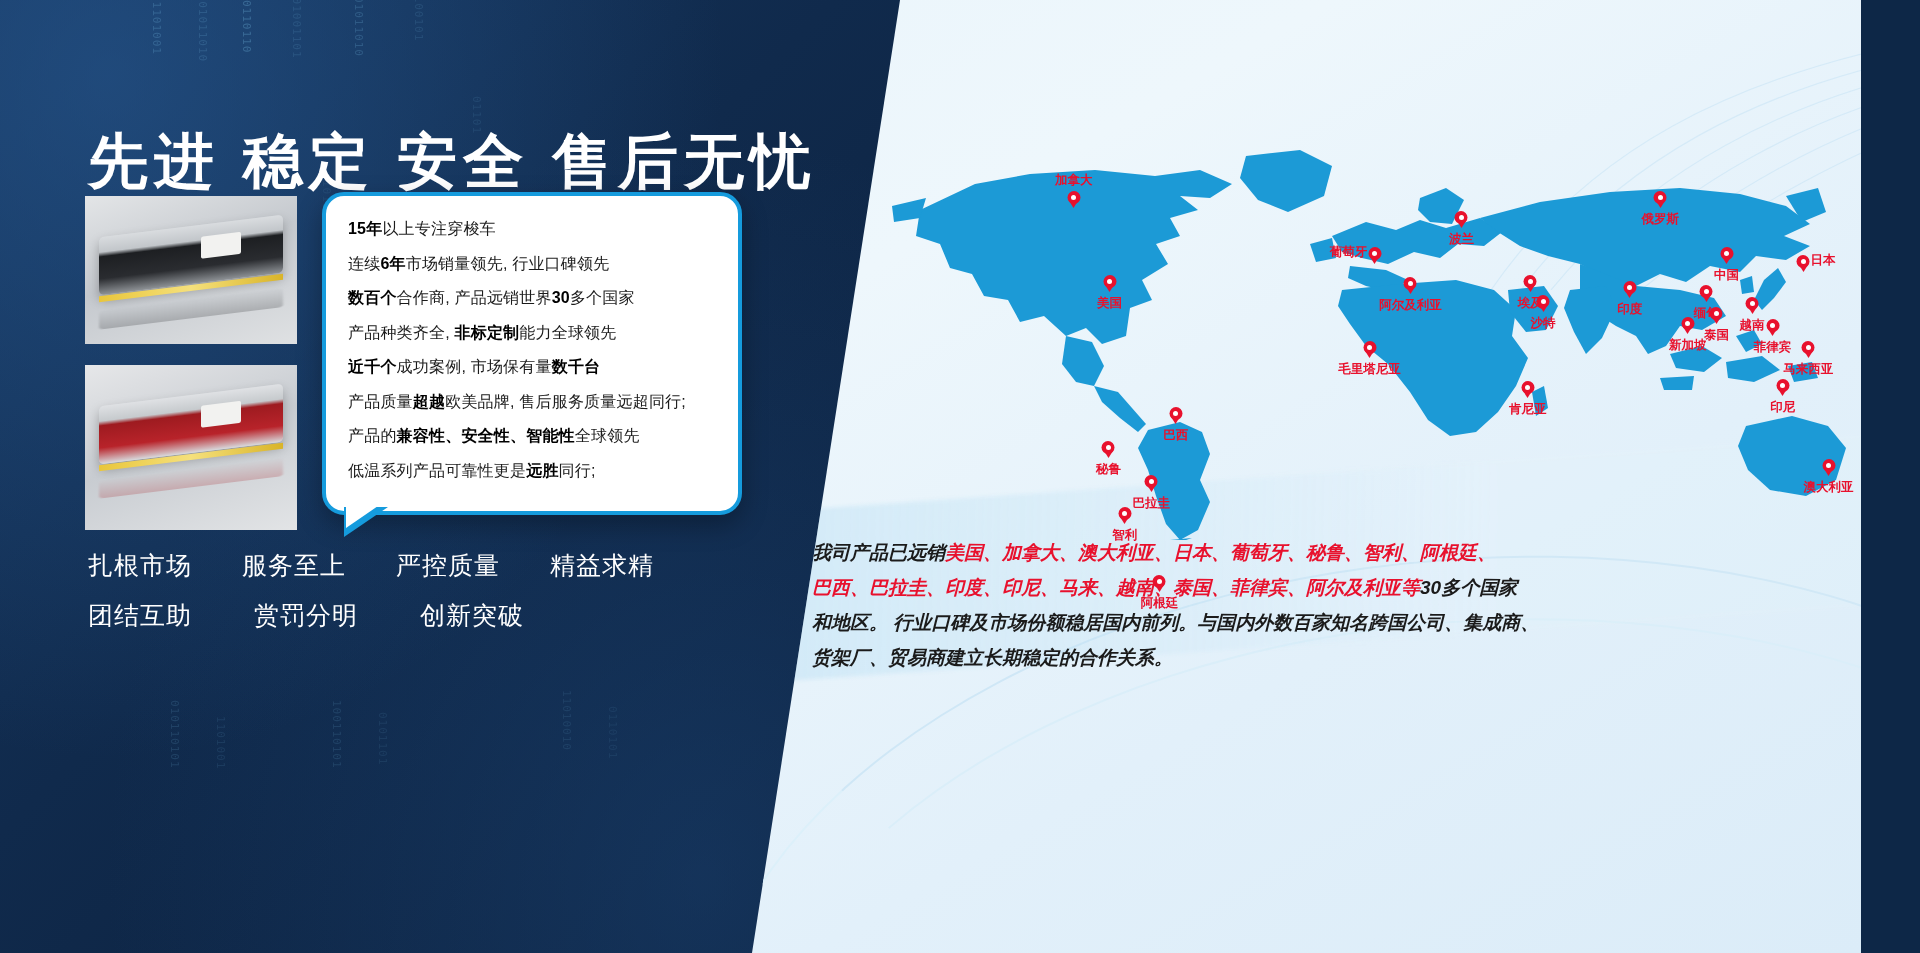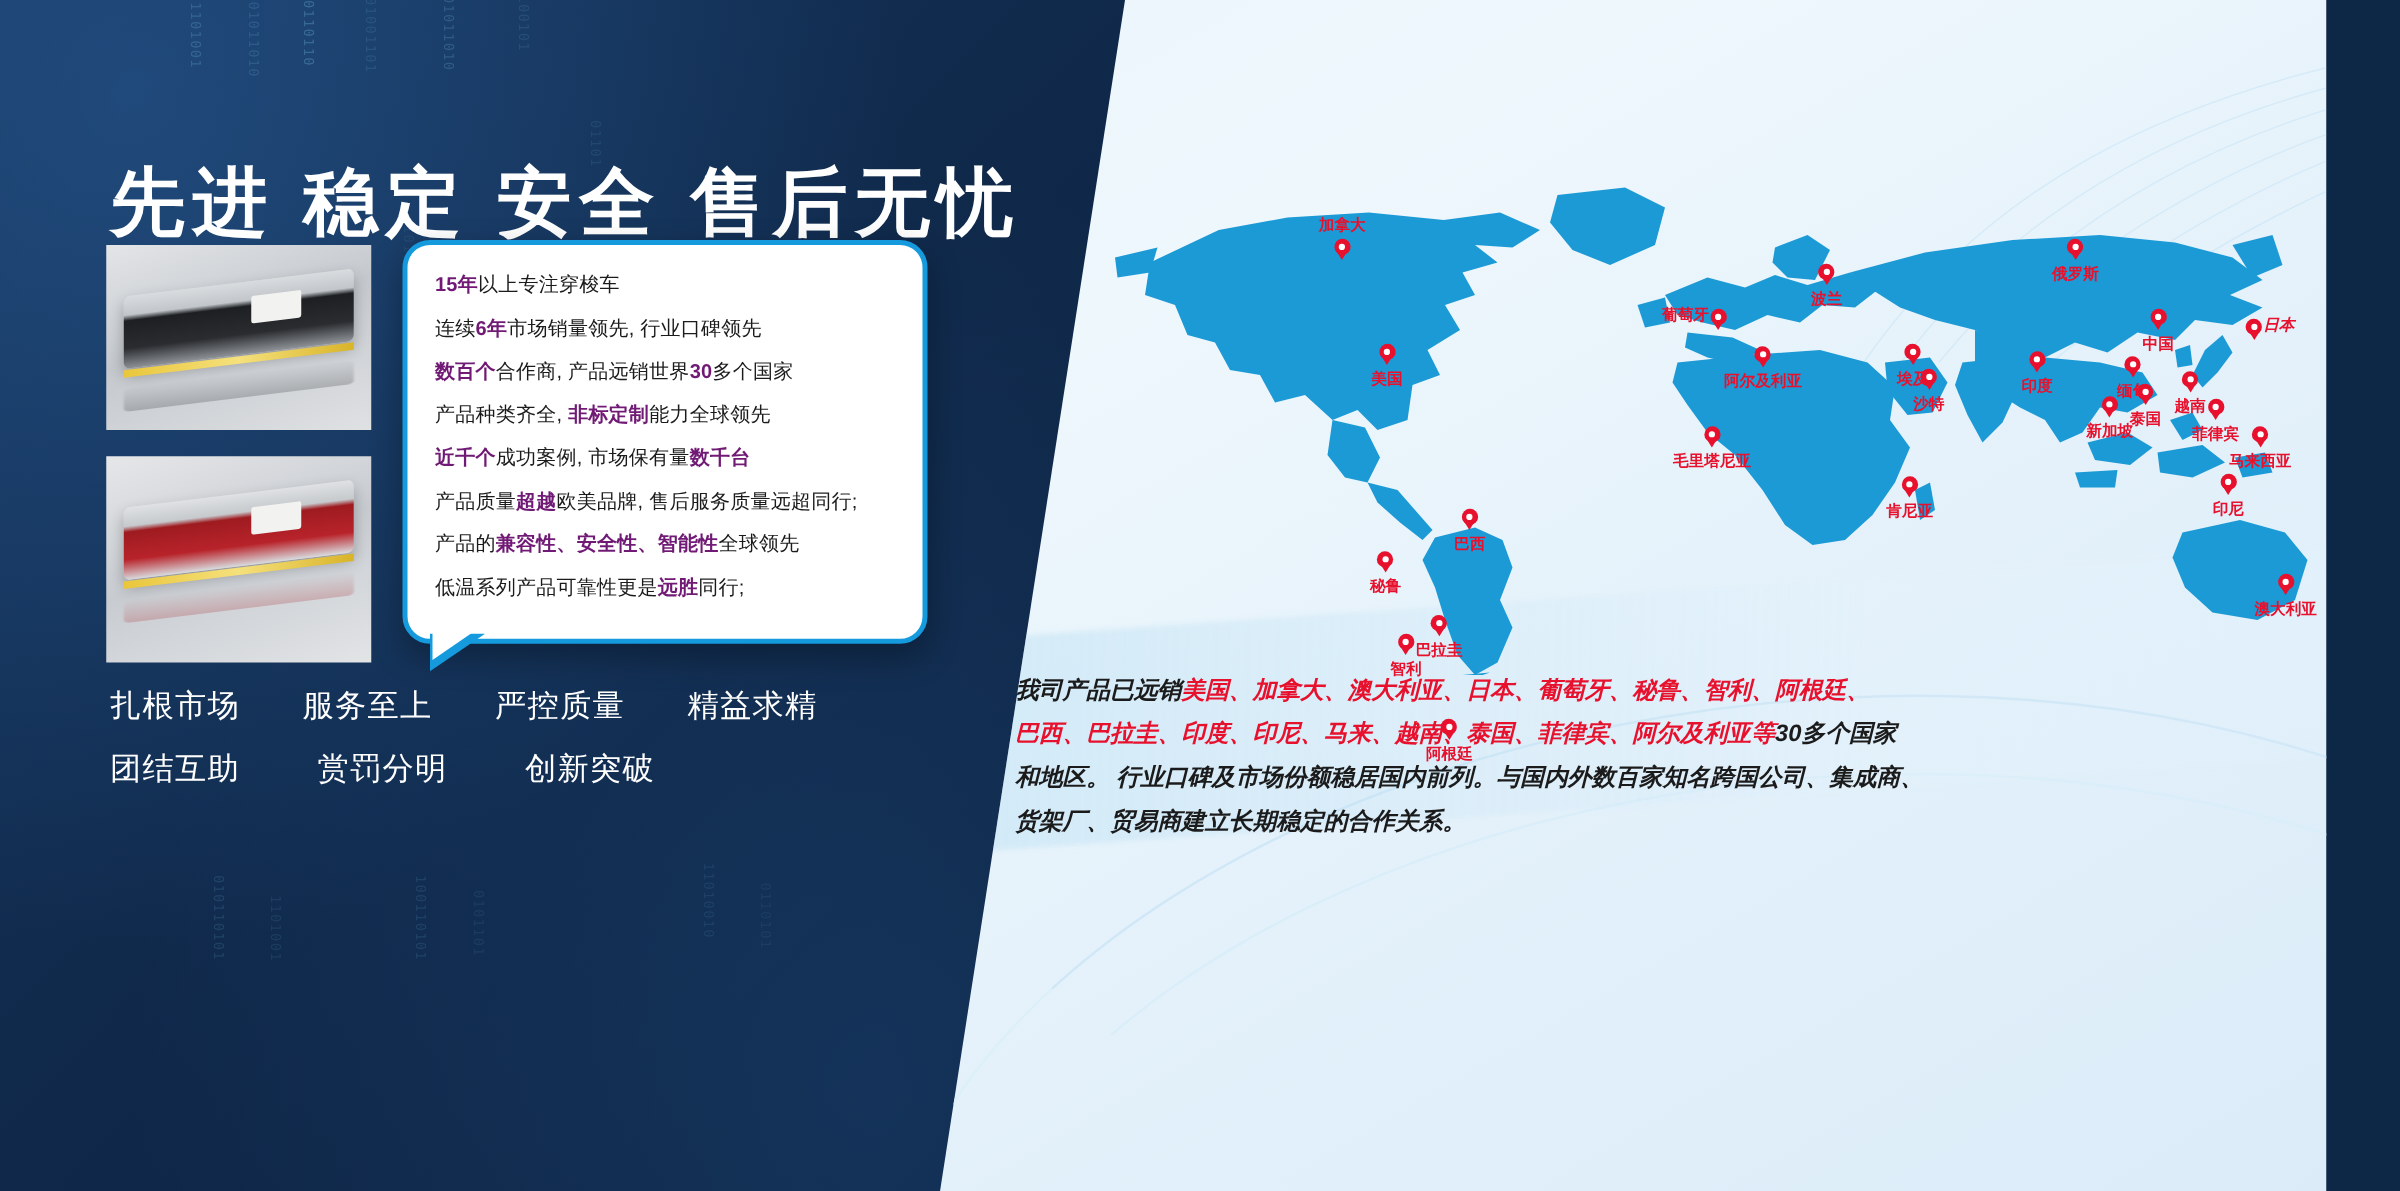--- a/index.html
+++ b/index.html
@@ -73,21 +73,21 @@
     border-top:30px solid #159bdd;
   }
   .info-box .tail-in{
     position:absolute;left:20px;bottom:-17px;width:0;height:0;
     border-right:32px solid transparent;border-top:22px solid #ffffff;
   }
   .info-list{position:absolute;left:22px;top:16px;right:14px;}
   .info-line{
     font-size:16px;line-height:34.5px;color:#1b1b1b;white-space:nowrap;letter-spacing:.2px;
   }
-  .hl{color:#701a75;font-weight:700;}
+  .hl{color:#000000;font-weight:700;}
 
   
   .slogans{position:absolute;left:88px;top:540px;width:600px;}
   .slogan-row{display:flex;gap:16px;}
   .slogan{
     width:150px;font-size:25px;color:#ffffff;line-height:50px;letter-spacing:1px;white-space:nowrap;
   }
 
   
   .right-panel{
@@ -114,21 +114,21 @@
   .pin{position:absolute;transform:translate(-50%,-100%);}
   .pin .dot{width:13px;height:13px;border-radius:50% 50% 50% 50%;background:#e8112d;margin:0 auto;position:relative;}
   .pin .dot:after{content:"";position:absolute;left:50%;top:9px;transform:translateX(-50%);
     width:0;height:0;border-left:5px solid transparent;border-right:5px solid transparent;border-top:8px solid #e8112d;}
   .pin .dot:before{content:"";position:absolute;left:50%;top:3.5px;transform:translateX(-50%);
     width:5px;height:5px;border-radius:50%;background:#ffffff;}
   .pin .pname{position:absolute;left:50%;transform:translateX(-50%);top:-19px;
     font-size:12.5px;font-weight:700;color:#e8112d;white-space:nowrap;}
   .pin.below .pname{top:auto;bottom:-24px;}
   .pin.left .pname{left:auto;right:14px;transform:none;top:-3px;}
-  .pin.right .pname{left:14px;transform:none;top:-3px;font-style:italic;}
+  .pin.right .pname{left:14px;transform:none;top:-3px;}
 
   
   .blurb{
     position:absolute;left:812px;top:535px;width:1070px;
     font-size:19px;line-height:35px;color:#1b1b1b;font-weight:700;font-style:italic;
   }
   .blurb .rd{color:#e8112d;}
 </style>
 </head>
 <body>
@@ -288,21 +288,21 @@
             <div class="pname">美国</div>
           </div>
           <div class="pin below" style="left: 29%; top: 70%;">
             <div class="dot"></div>
             <div class="pname">巴西</div>
           </div>
           <div class="pin below" style="left: 22.4%; top: 78.5%;">
             <div class="dot"></div>
             <div class="pname">秘鲁</div>
           </div>
-          <div class="pin below" style="left: 26.6%; top: 87%; margin-top: 17px;">
+          <div class="pin below" style="left: 26.6%; top: 87%;">
             <div class="dot"></div>
             <div class="pname">巴拉圭</div>
           </div>
           <div class="pin below" style="left: 24%; top: 95%;">
             <div class="dot"></div>
             <div class="pname">智利</div>
           </div>
           <div class="pin below" style="left: 27.4%; top: 112%;">
             <div class="dot"></div>
             <div class="pname">阿根廷</div>

